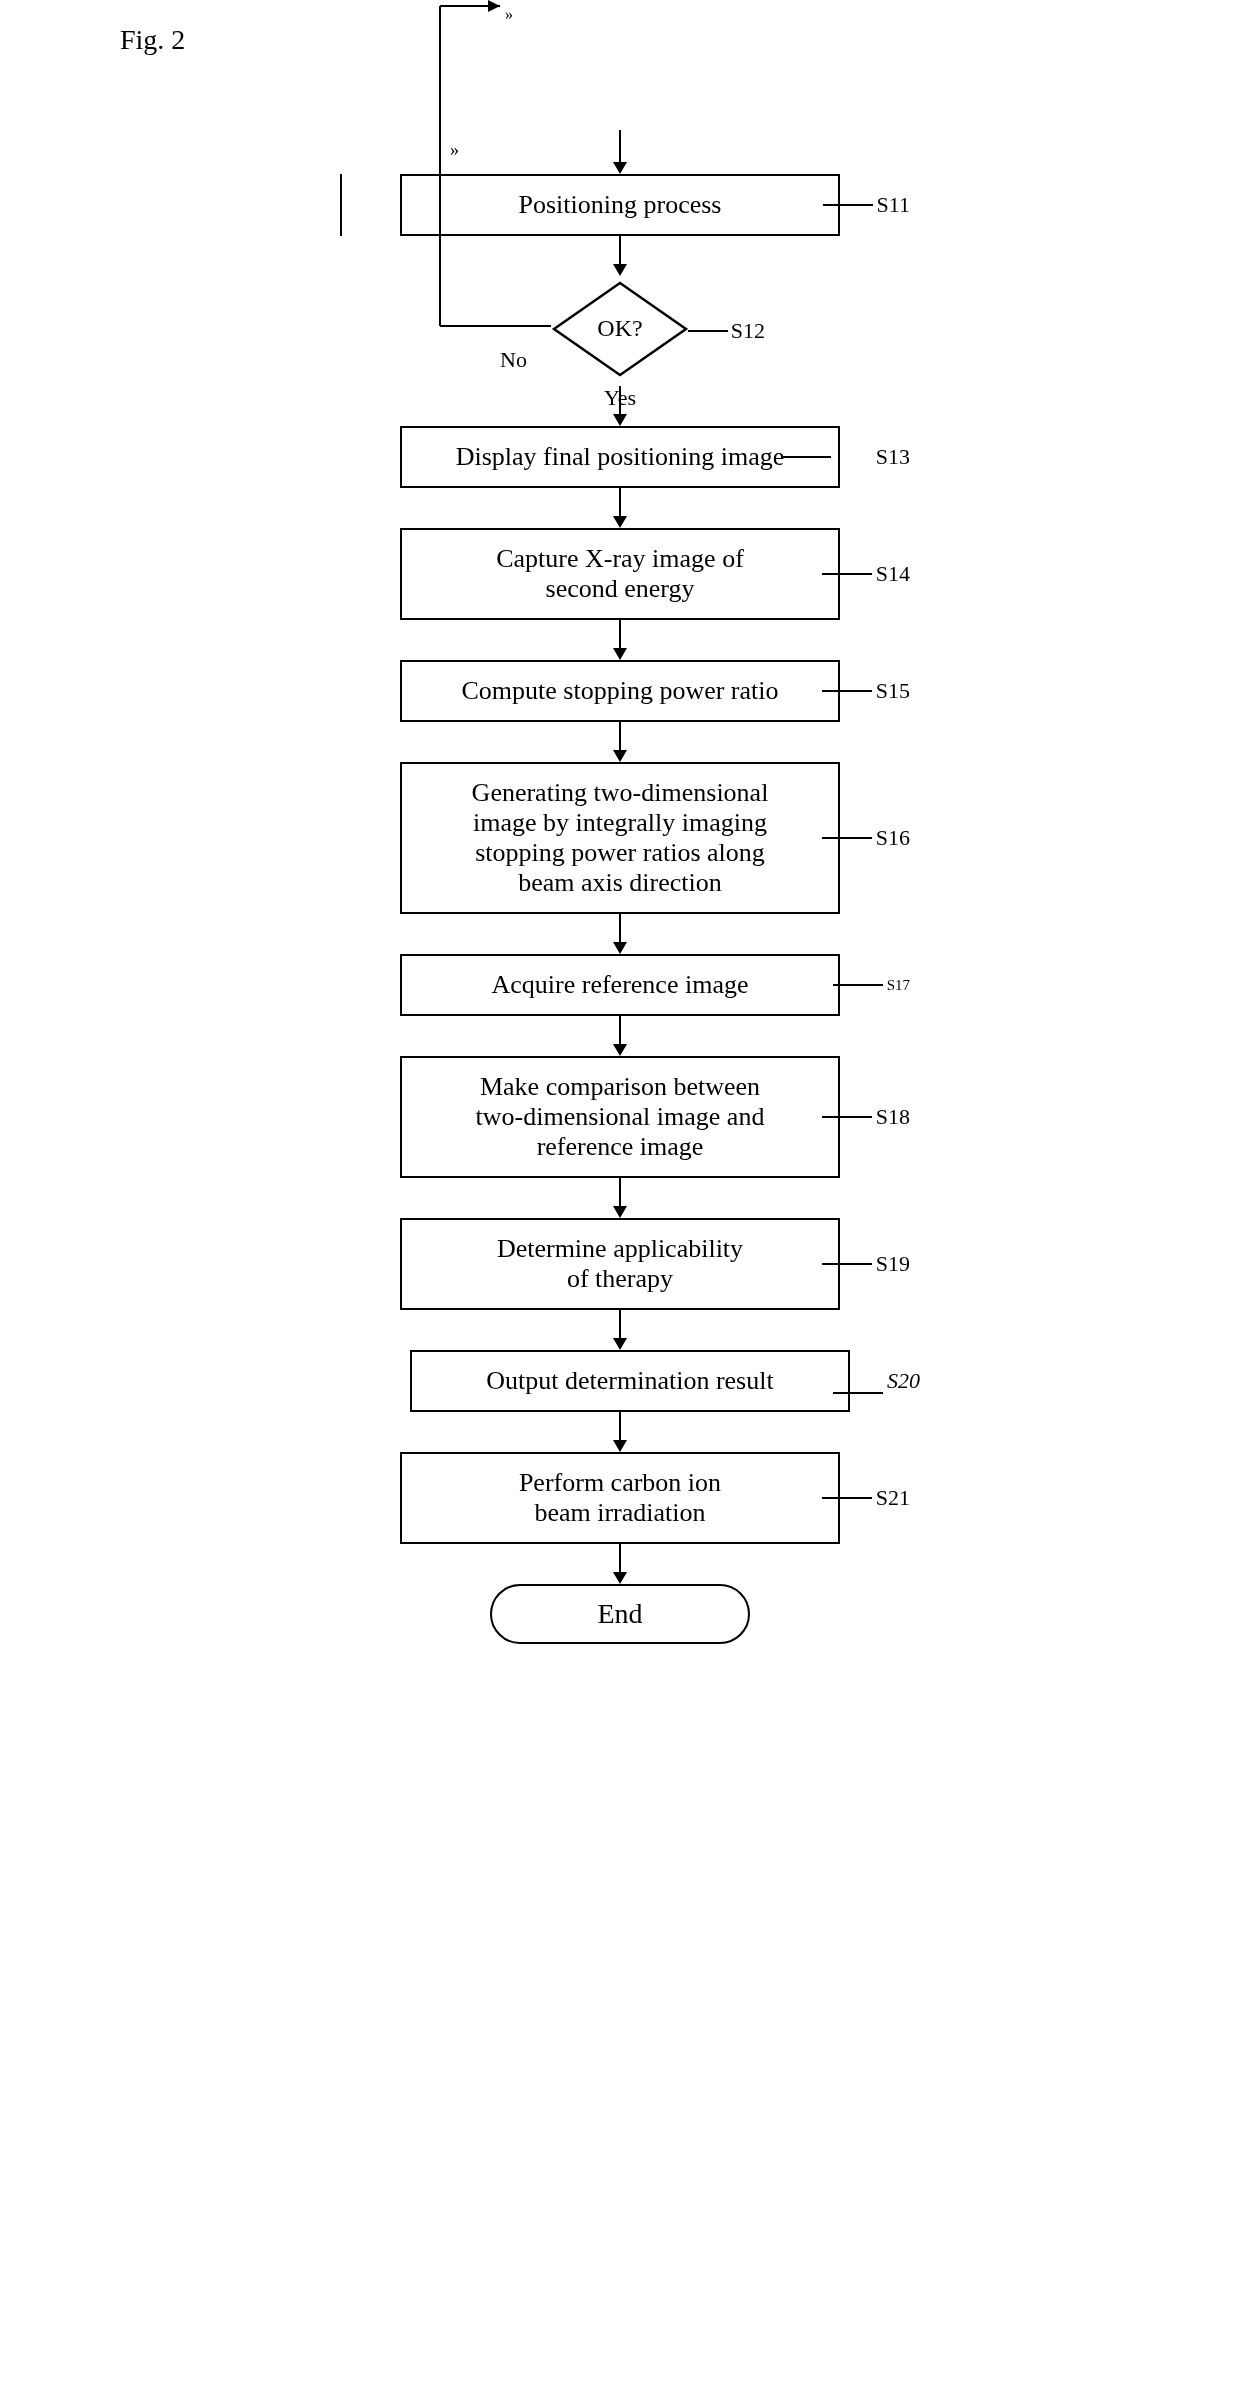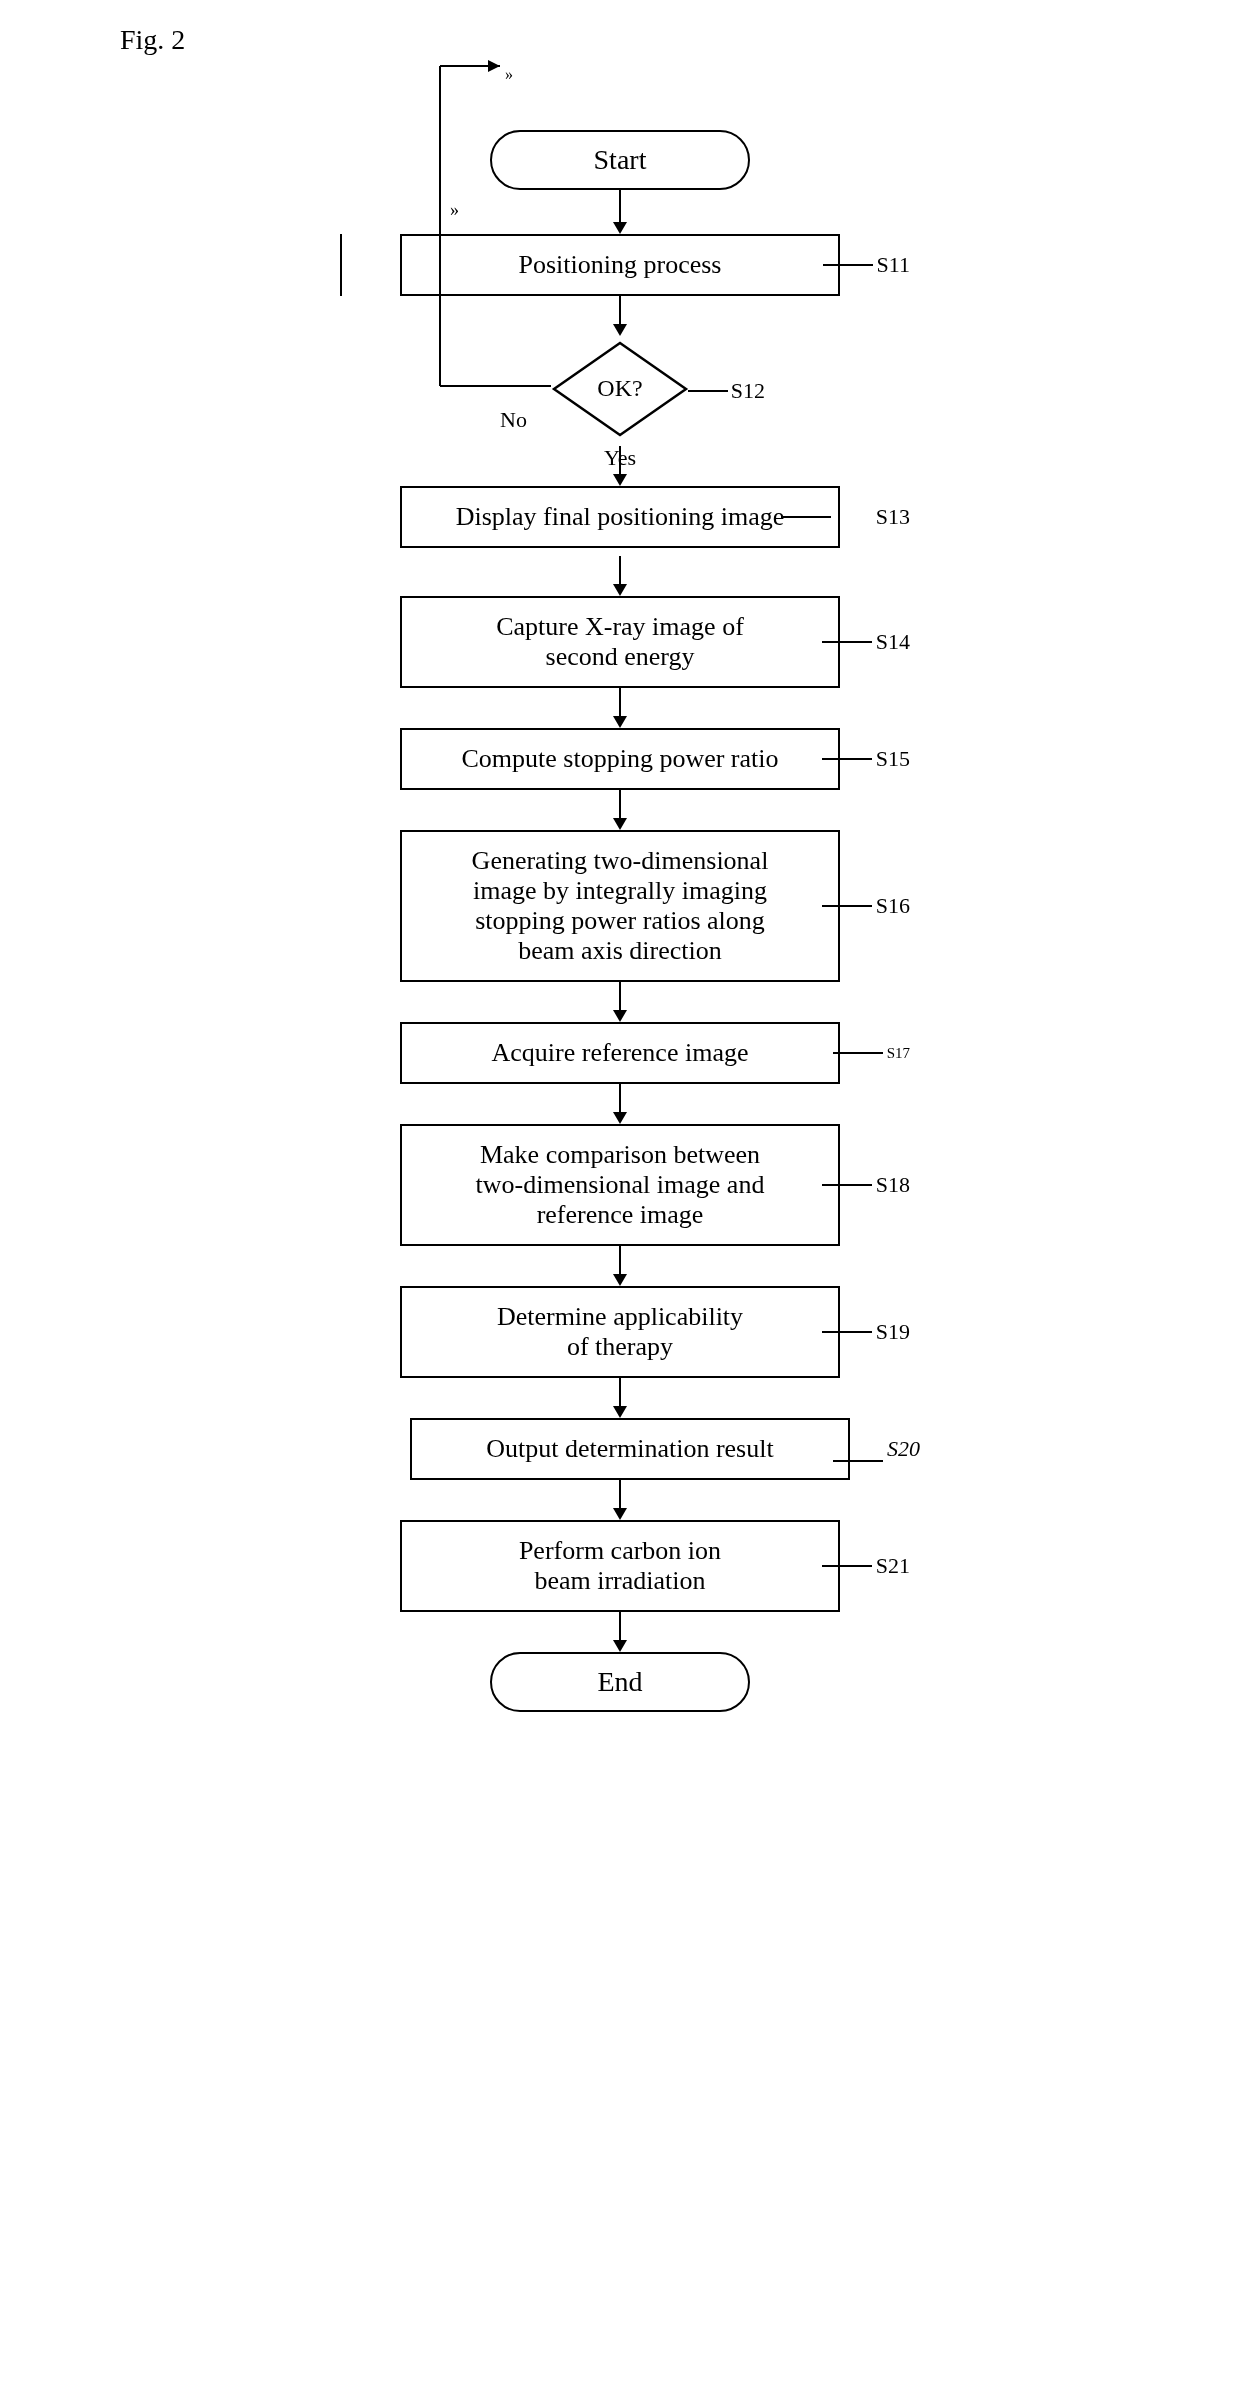--- a/index.html
+++ b/index.html
@@ -68,23 +68,20 @@
       background: #000;
     }
   </style>
 </head>
 <body>
 
 <span class="fig-label">Fig. 2</span>
 
 <div class="flowchart-container">
 
-  <div class="process-wrap">
-    <div class="terminal">Start</div>
-  </div>
 
   <div class="vertical-connector">
     <div class="line-seg" style="height:18px;"></div>
 
   </div>
 
   <div style="position:relative; width:560px; display:flex; flex-direction:column; align-items:center;">
 
     <div style="position:relative; width:440px; display:flex; align-items:center; justify-content:center; margin-bottom:0;">
 
@@ -143,21 +140,21 @@
       </svg>
     </div>
 
     <div class="vertical-connector">
       <div class="line-seg" style="height:28px;"></div>
       <div class="arrow-head"></div>
     </div>
 
   </div>
 
-  <div class="process-wrap" style="position:relative; margin-bottom:8px;align-items:center;">
+  <div class="process-wrap" style="position:relative; margin-bottom:0;align-items:center;">
     <div class="process">Display final positioning image</div>
     <div style="position:absolute; right:-70px; display:flex; align-items:center;gap:41px;">
       <div style="width:50px; height:2px; background:#000;"></div>
       <span style="font-size:22px; margin-left:4px;">S13</span>
     </div>
   </div>
 
   <div class="vertical-connector">
     <div class="line-seg" style="height:28px;"></div>
     <div class="arrow-head"></div>

